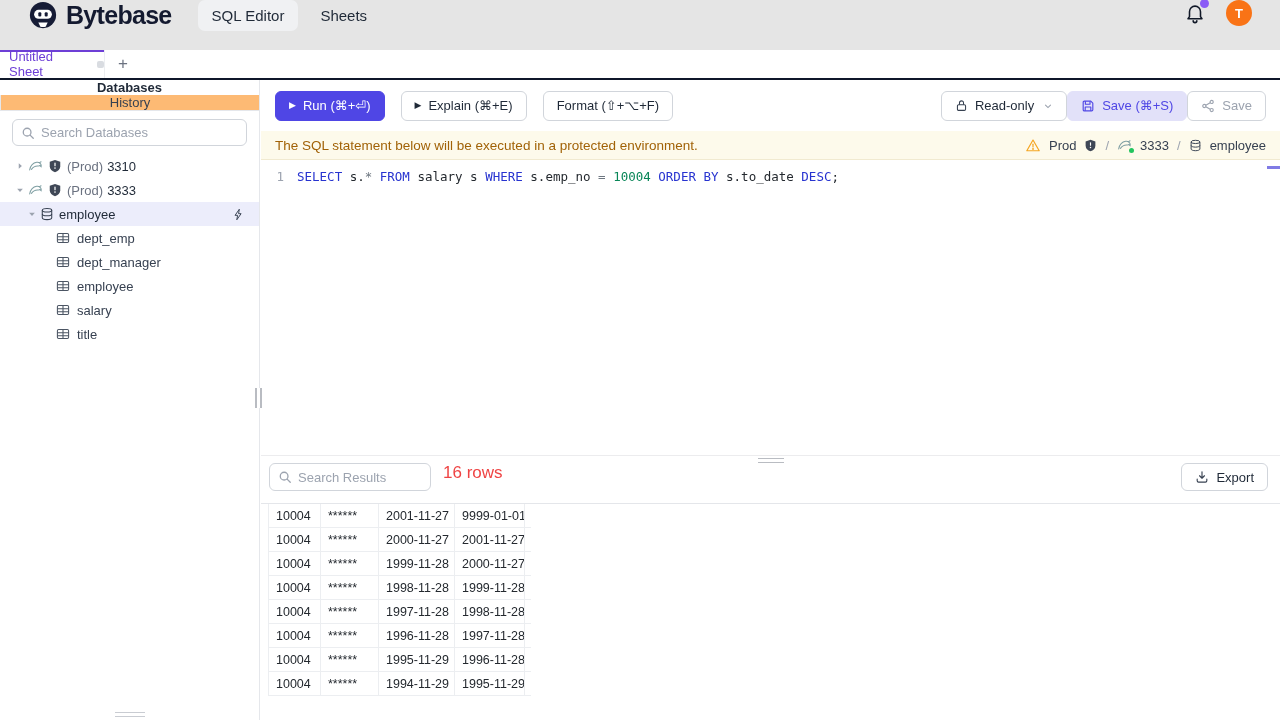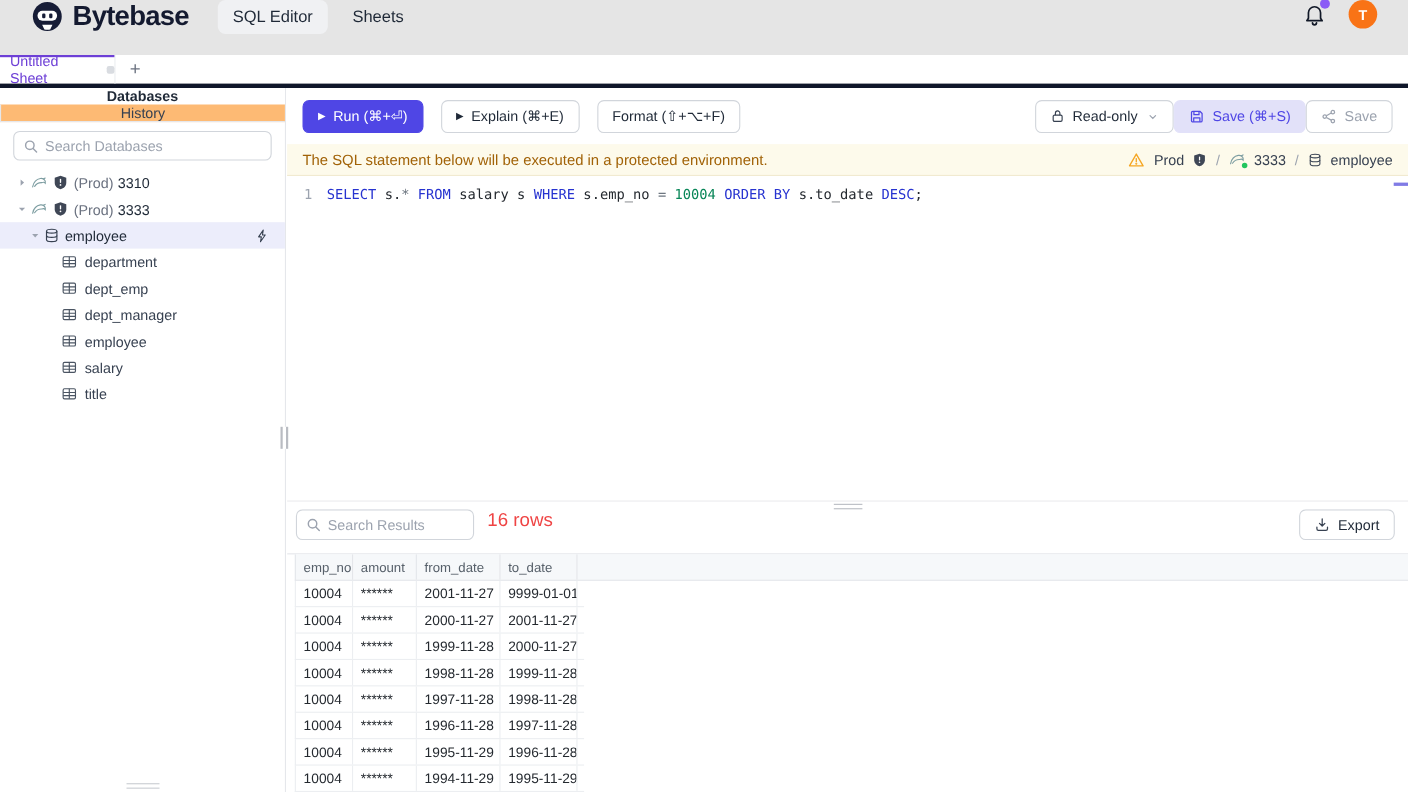--- a/index.html
+++ b/index.html
@@ -17,21 +17,21 @@
   .nav-pill.active { background:#f0f1f3; }
   .header-right { margin-left:auto; display:flex; align-items:center; gap:20px; }
   .bell-wrap { position:relative; width:22px; height:24px; }
   .bell-dot { position:absolute; top:-2px; right:-3px; width:9px; height:9px; border-radius:50%;
     background:#8b5cf6; }
   .avatar { width:26px; height:26px; border-radius:50%; background:var(--avatar-orange,#f97316);
     color:#fff; font-size:13px; font-weight:700; display:flex; align-items:center; justify-content:center; }
 
   
   .tabbar { position:absolute; top:50px; left:0; width:1280px; height:30px; display:flex;
-    border-bottom:4px solid #0f172a; background:#fff; }
+    border-bottom:2px solid #0f172a; background:#fff; }
   .sheet-tab { position:relative; width:105px; display:flex; align-items:center; padding-left:9px;
     border-right:1px solid #eceef1; cursor:pointer; }
   .sheet-tab::before { content:""; position:absolute; top:0; left:0; right:0; height:2px;
     background:var(--tab-purple,#6d3fd6); }
   .sheet-tab-label { font-size:13px; color:var(--tab-purple,#6d3fd6); font-weight:500; }
   .dirty-dot { width:7px; height:7px; border-radius:2px; background:#d9dce1; margin-left:8px; }
   .add-tab { width:36px; display:flex; align-items:center; justify-content:center; font-size:17px;
     color:#6b7280; cursor:pointer; background:none; border:none; }
 
   
@@ -238,29 +238,20 @@
           </svg>
         </span>
         <span class="db-name">employee</span>
         <span class="bolt">
           <svg width="13" height="13" viewBox="0 0 16 16" fill="none" stroke="#374151" stroke-width="1.2" stroke-linejoin="round">
             <path d="M9 1.5 3.8 9h3.1l-1 5.5L11.2 7H8.1z"></path>
           </svg>
         </span>
       </div>
       <div class="table-list">
-  <div class="tree-row table-row-item">
-    <span class="tico">
-      <svg width="14" height="14" viewBox="0 0 16 16" fill="none" stroke="#4b5563" stroke-width="1.2">
-        <rect x="1.6" y="2.8" width="12.8" height="10.4" rx="1.4"></rect>
-        <path d="M1.6 6.6h12.8M1.6 9.9h12.8M8 2.8v10.4"></path>
-      </svg>
-    </span>
-    <span class="tname">department</span>
-  </div>
 
   <div class="tree-row table-row-item">
     <span class="tico">
       <svg width="14" height="14" viewBox="0 0 16 16" fill="none" stroke="#4b5563" stroke-width="1.2">
         <rect x="1.6" y="2.8" width="12.8" height="10.4" rx="1.4"></rect>
         <path d="M1.6 6.6h12.8M1.6 9.9h12.8M8 2.8v10.4"></path>
       </svg>
     </span>
     <span class="tname">dept_emp</span>
   </div>
@@ -430,27 +421,20 @@
           <span>
             <svg width="14" height="14" viewBox="0 0 16 16" fill="none" stroke="#374151" stroke-width="1.3" stroke-linecap="round" stroke-linejoin="round">
               <path d="M8 2v7M5.2 6.6 8 9.4l2.8-2.8"></path>
                 <path d="M2.5 10.5v1.8c0 .9.7 1.6 1.6 1.6h7.8c.9 0 1.6-.7 1.6-1.6v-1.8"></path>
             </svg>
           </span>
           <span>Export</span>
         </button>
       </div>
       <div class="results-table">
-        <div class="rheader">
-            <div class="rcell">emp_no</div>
-            <div class="rcell">amount</div>
-            <div class="rcell">from_date</div>
-            <div class="rcell">to_date</div>
-            <div class="rcell hfill"></div>
-          </div>
         <div>
             <div class="rrow">
               <div class="rcell">10004</div>
               <div class="rcell">******</div>
               <div class="rcell">2001-11-27</div>
               <div class="rcell">9999-01-01</div>
             </div>
             <div class="rrow">
               <div class="rcell">10004</div>
               <div class="rcell">******</div>

